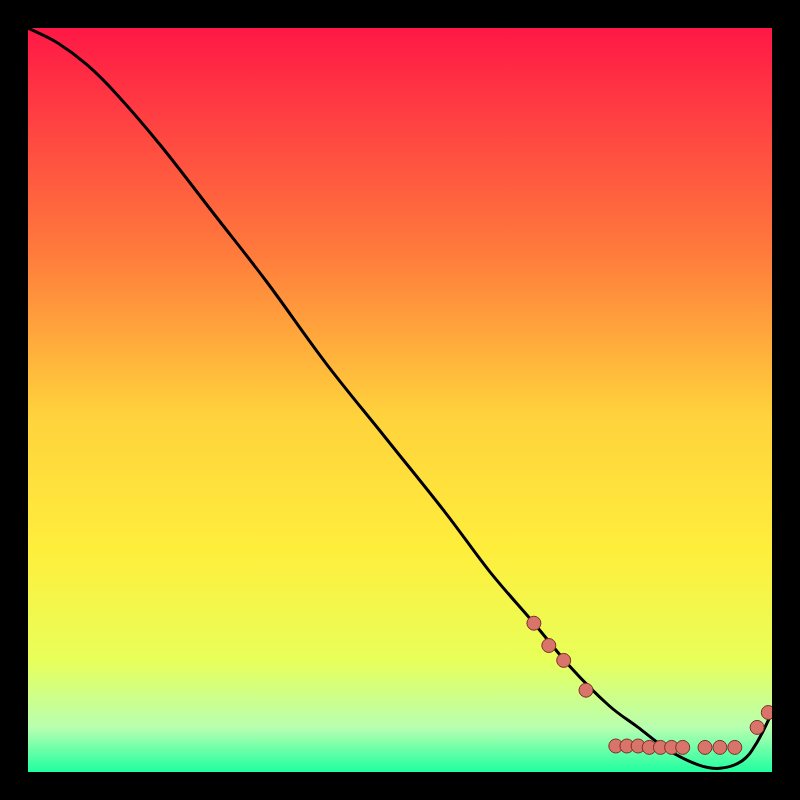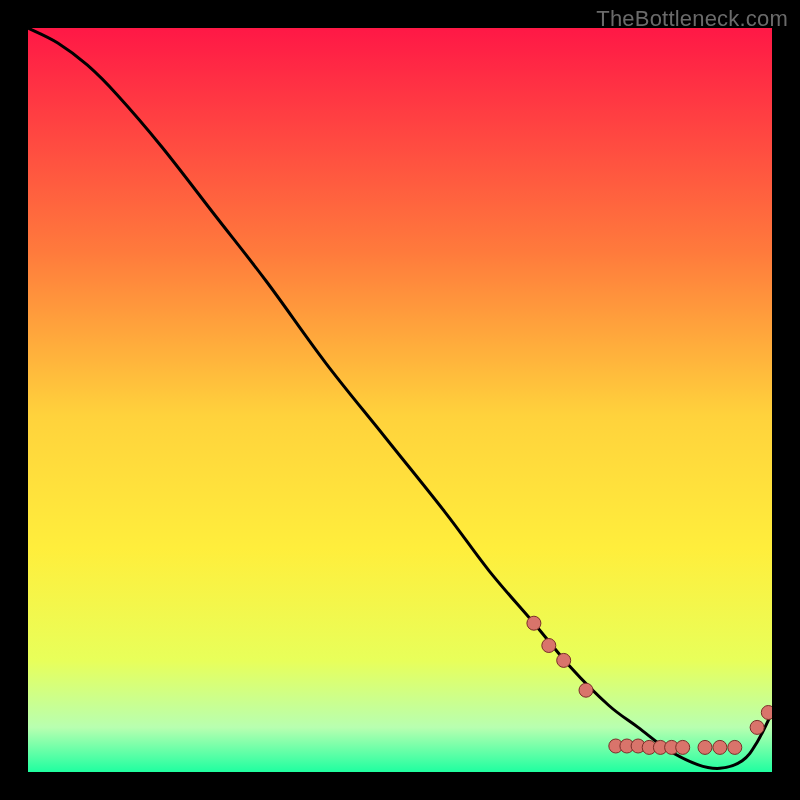--- a/index.html
+++ b/index.html
@@ -34,21 +34,20 @@
     height: 744px;
   }
   .plot svg {
     display: block;
   }
 </style>
 </head>
 <body>
 
 <div class="frame">
-  <div class="watermark">TheBottleneck.com</div>
 
   <div class="plot">
     <svg id="chart-svg" width="744" height="744" viewBox="0 0 744 744">
       <defs>
         <linearGradient id="bg-grad" x1="0" y1="0" x2="0" y2="1">
           <stop id="g0" offset="0%" stop-color="#ff1846"></stop>
           <stop id="g1" offset="30%" stop-color="#ff7a3c"></stop>
           <stop id="g2" offset="52%" stop-color="#ffd23c"></stop>
           <stop id="g3" offset="70%" stop-color="#ffee3c"></stop>
           <stop id="g4" offset="85%" stop-color="#e8ff5a"></stop>

